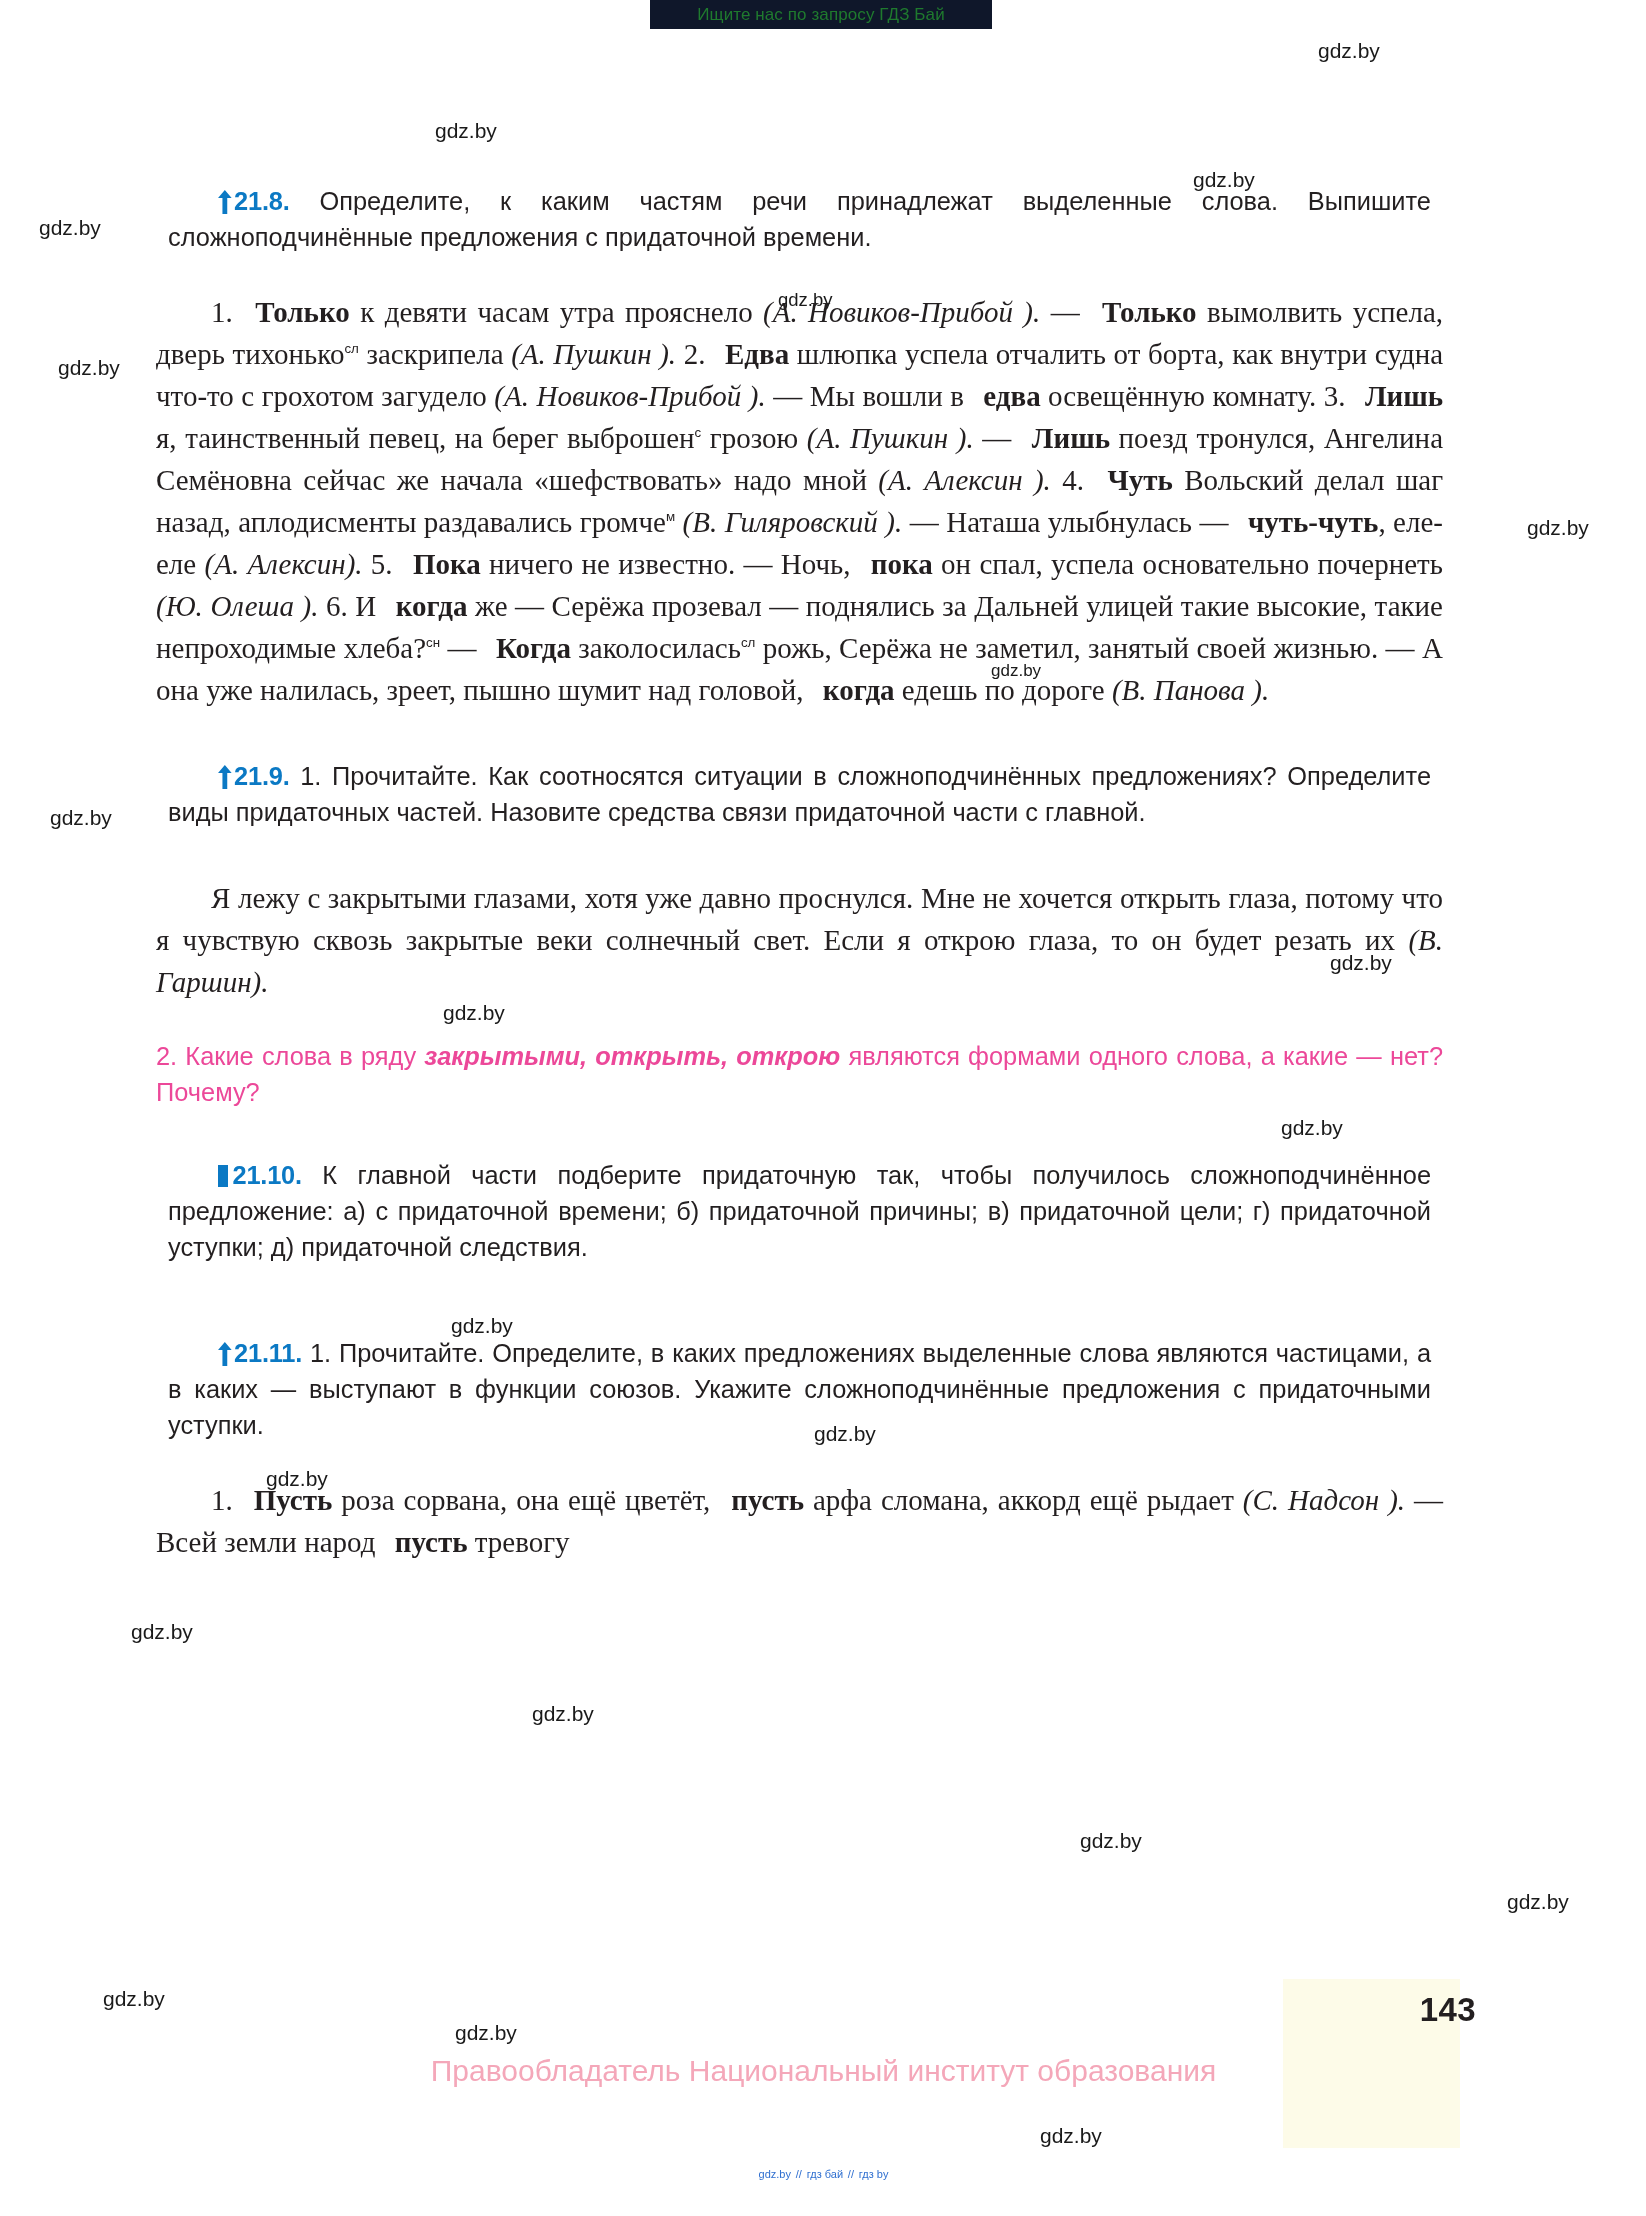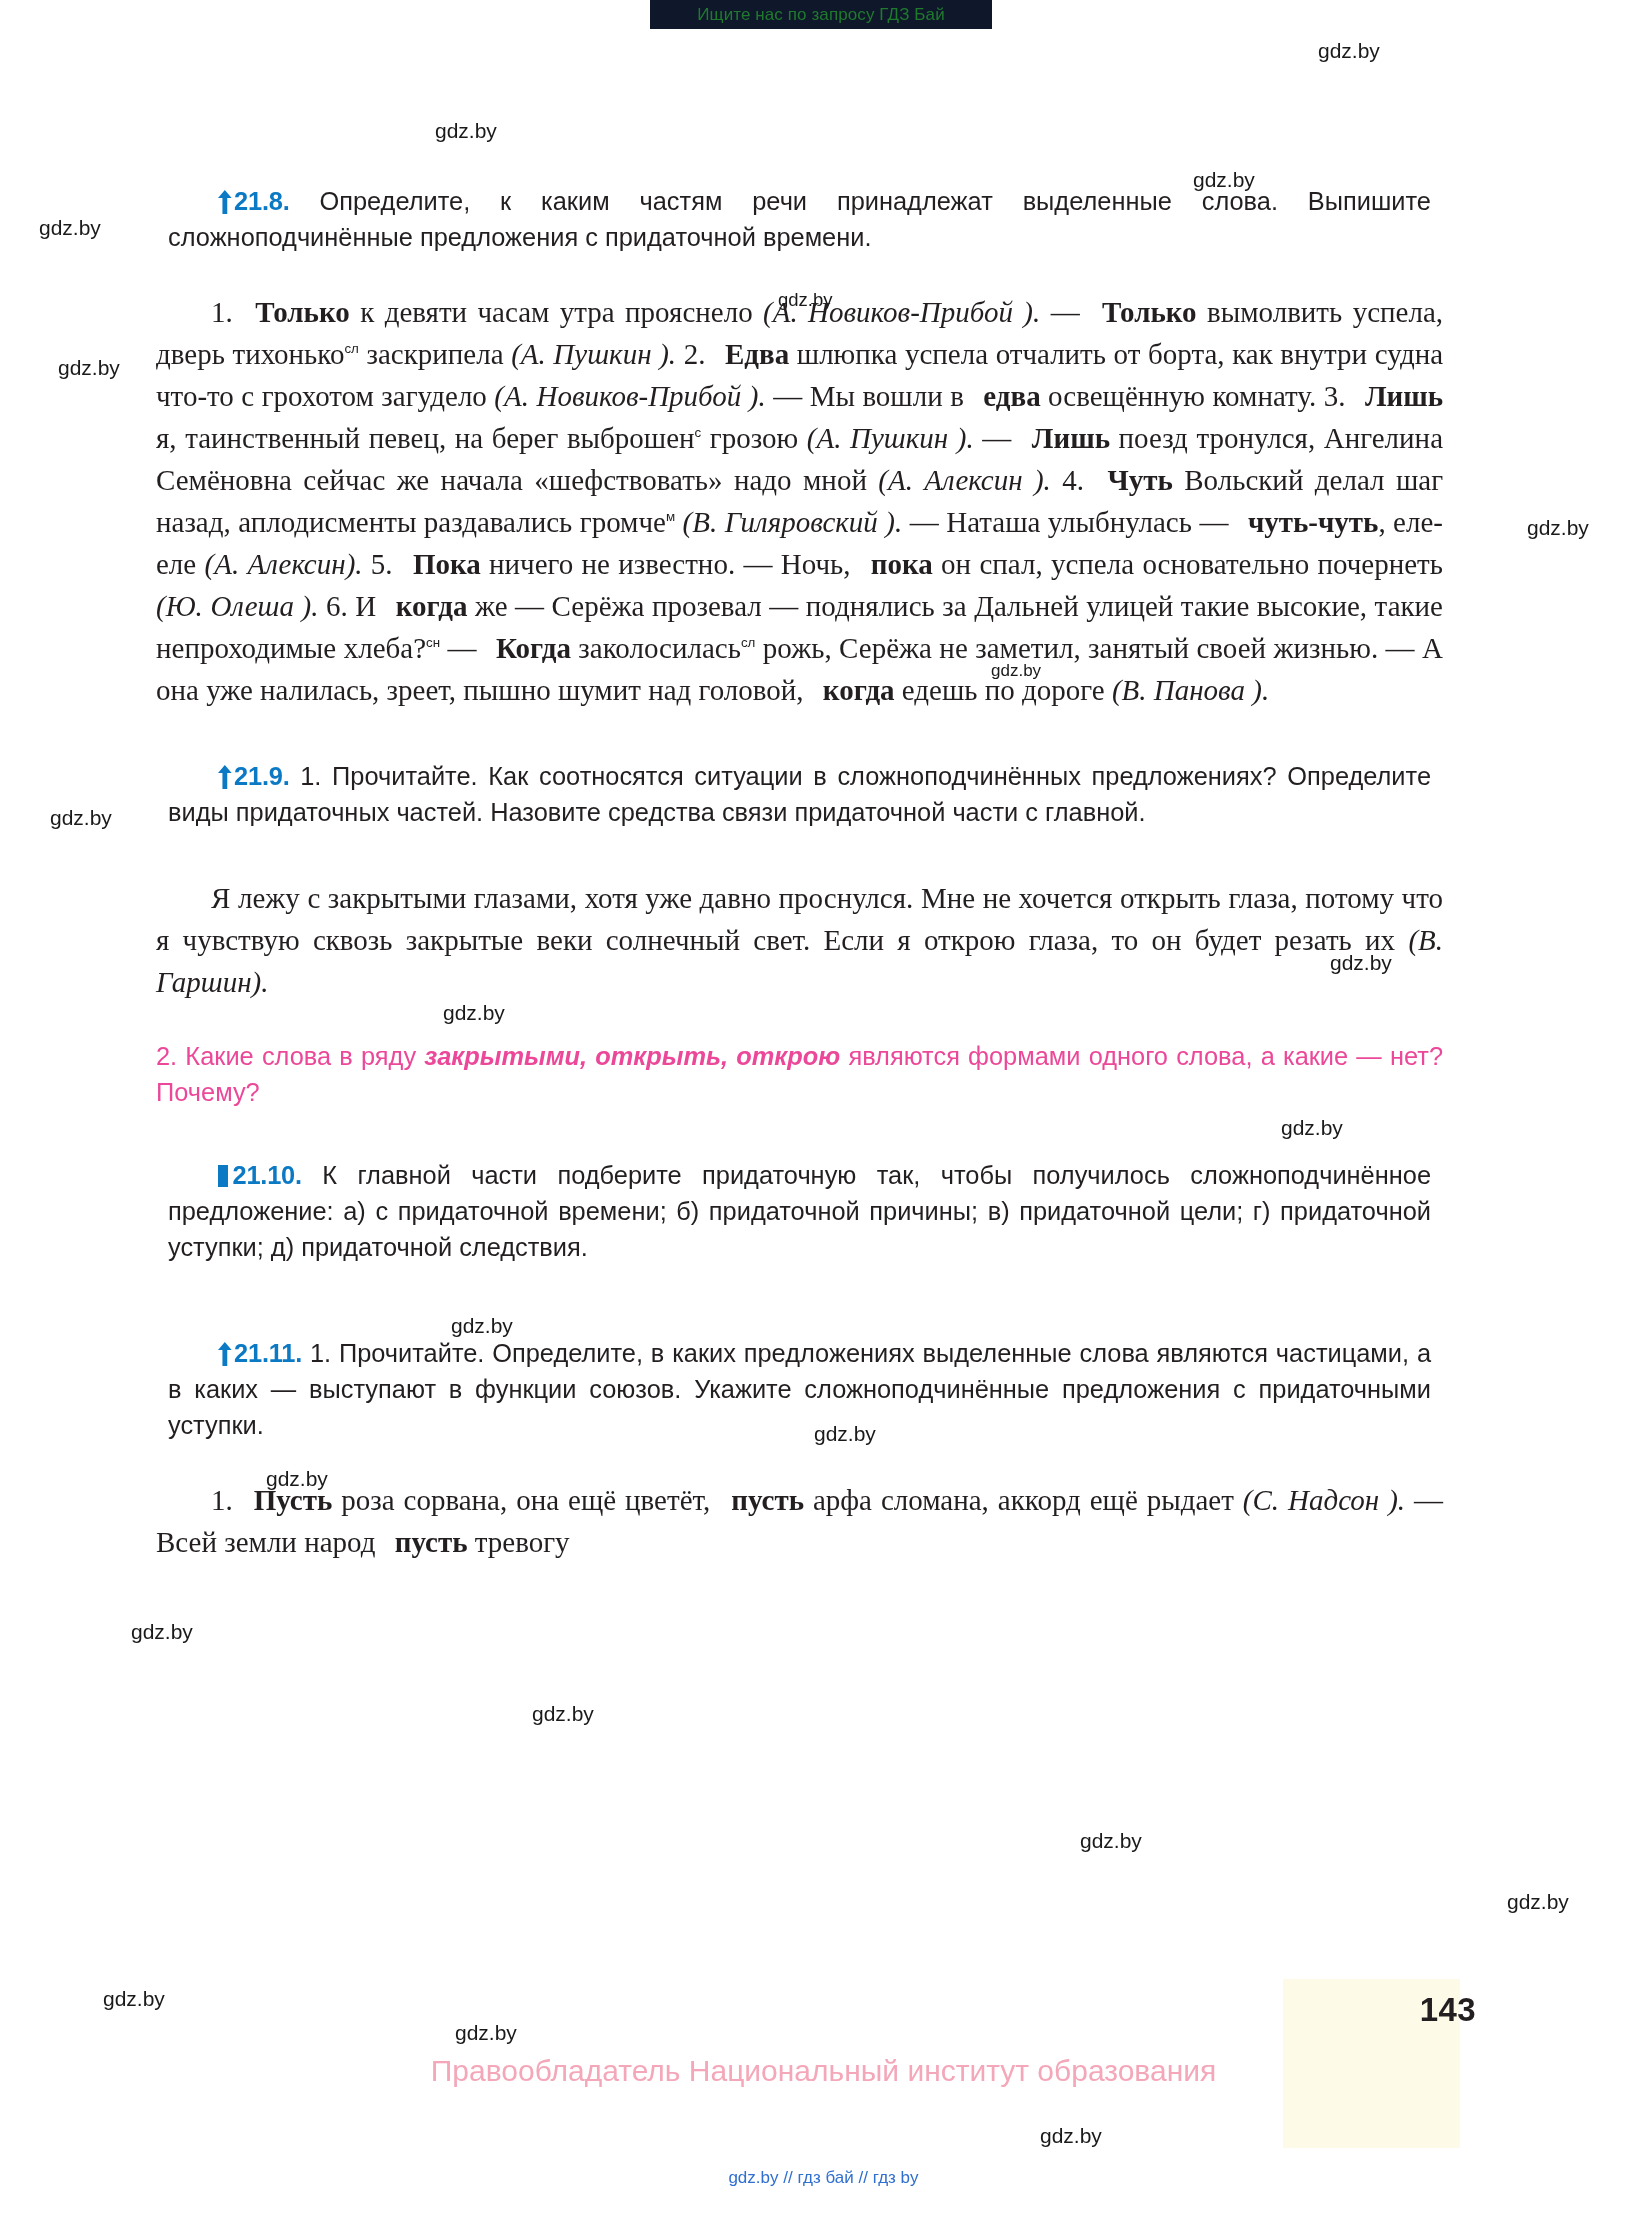--- a/index.html
+++ b/index.html
@@ -143,21 +143,21 @@
     color: #f4a7b9;
     white-space: nowrap;
   }
   .footer-links {
     position: absolute;
     left: 0;
     top: 2168px;
     width: 1647px;
     text-align: center;
     font-family: "Liberation Sans", sans-serif;
-    font-size: 17px;
+    font-size: 11px;
     color: #2f6fd0;
     white-space: nowrap;
   }
   .footer-links .sep { color: #2f6fd0; margin: 0 4.8px; }
 
   
   .yellow-block {
     position: absolute;
     left: 1283px;
     top: 1979px;

